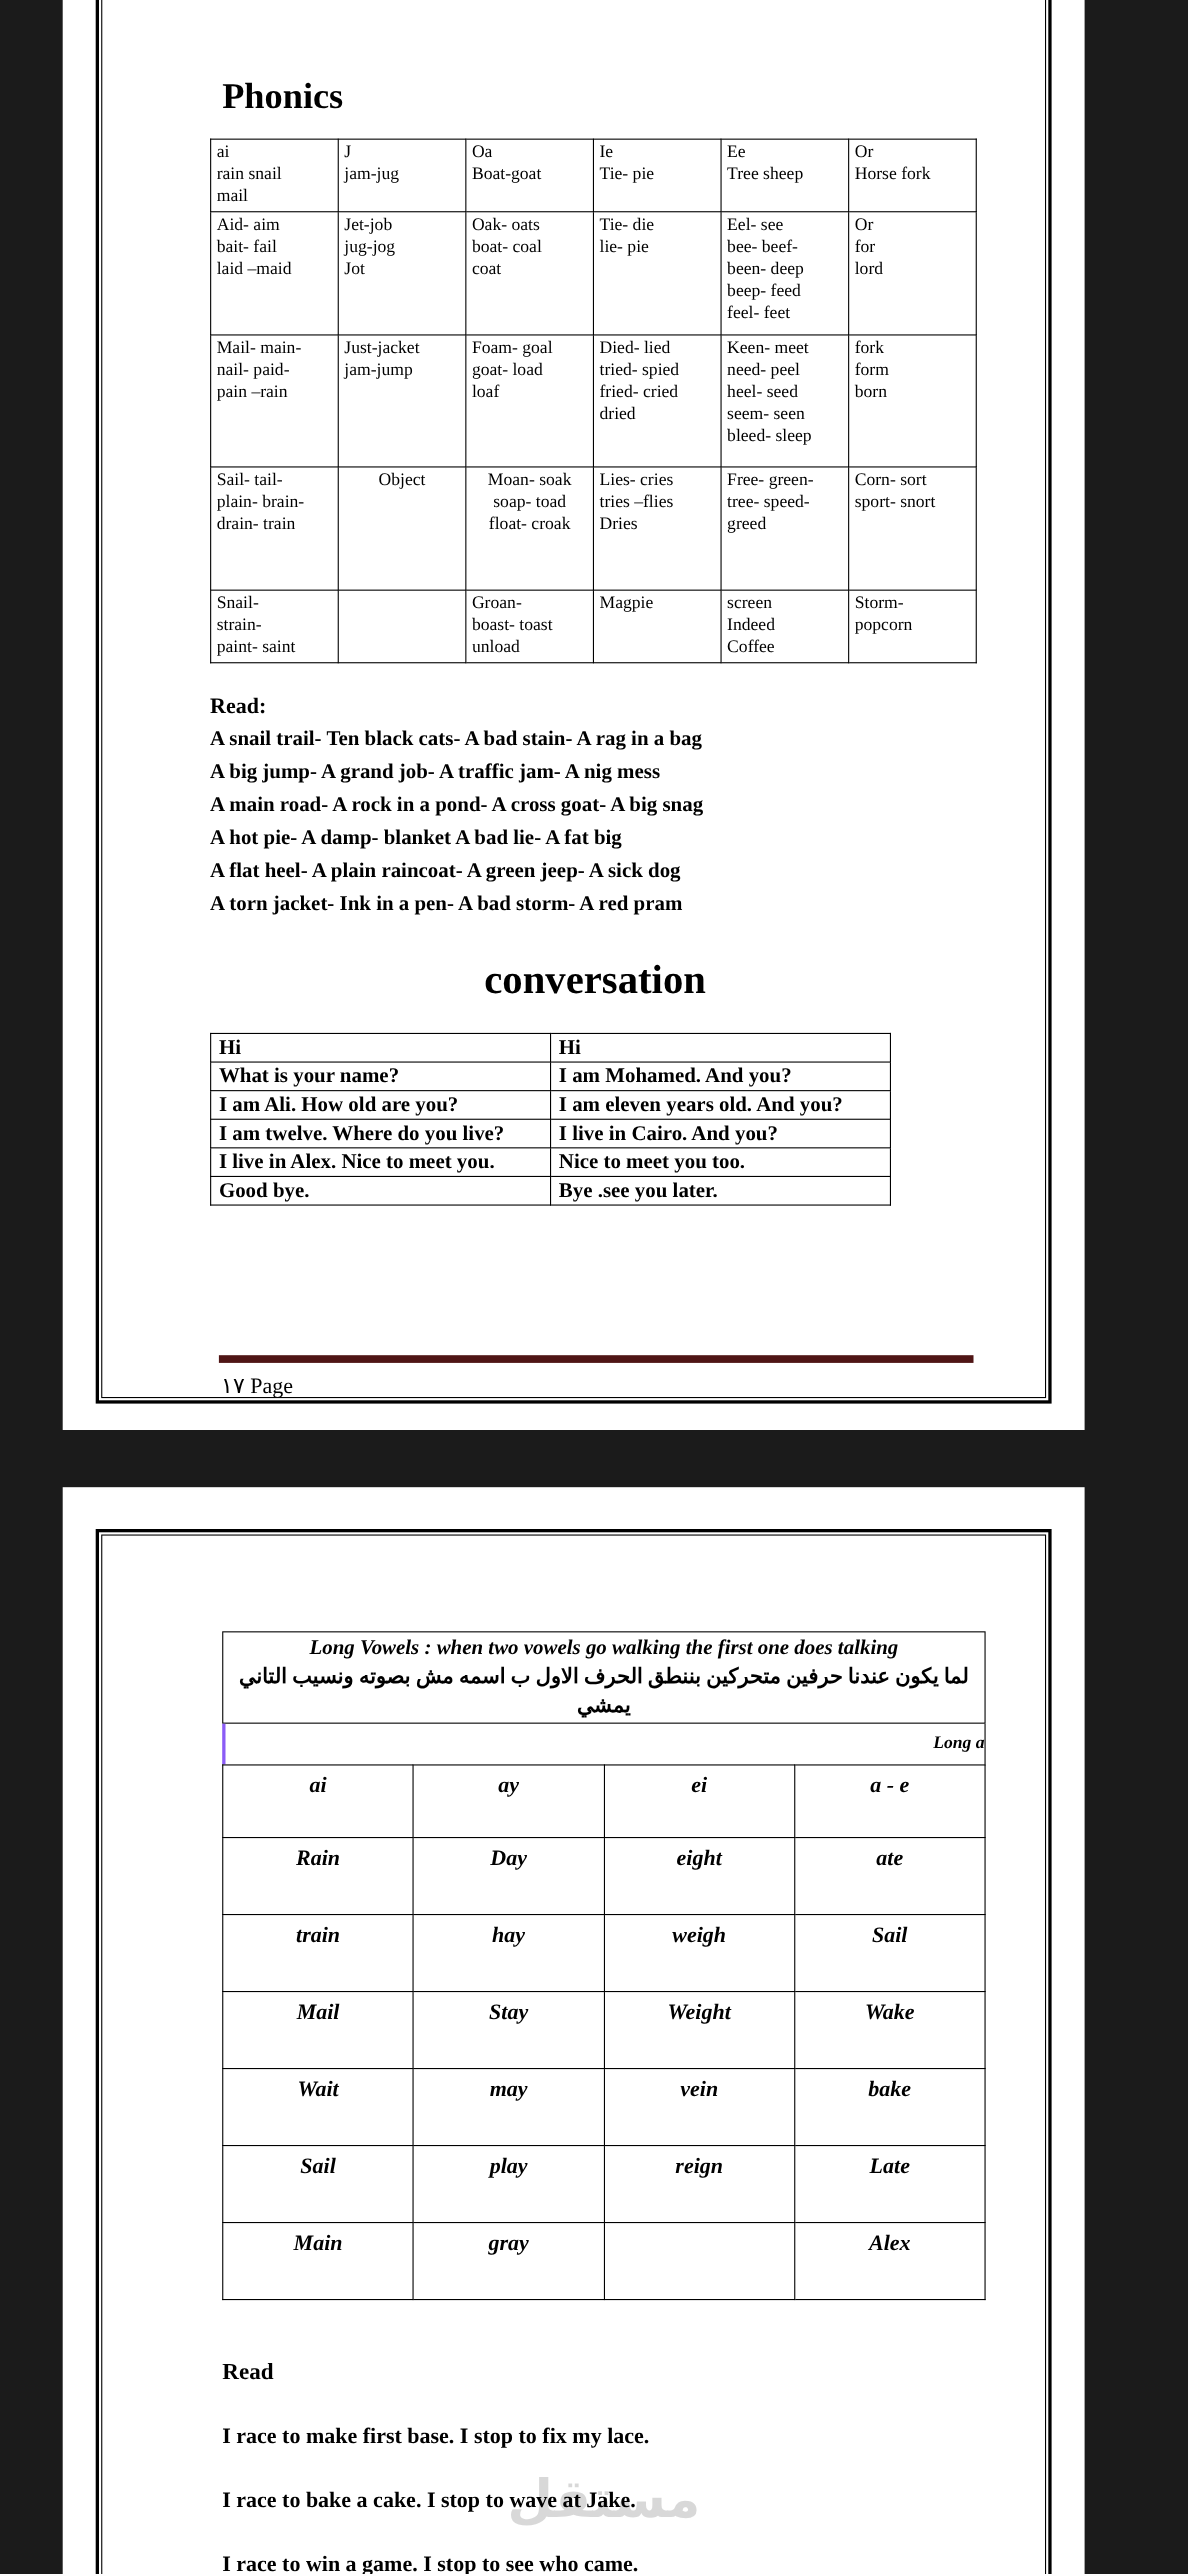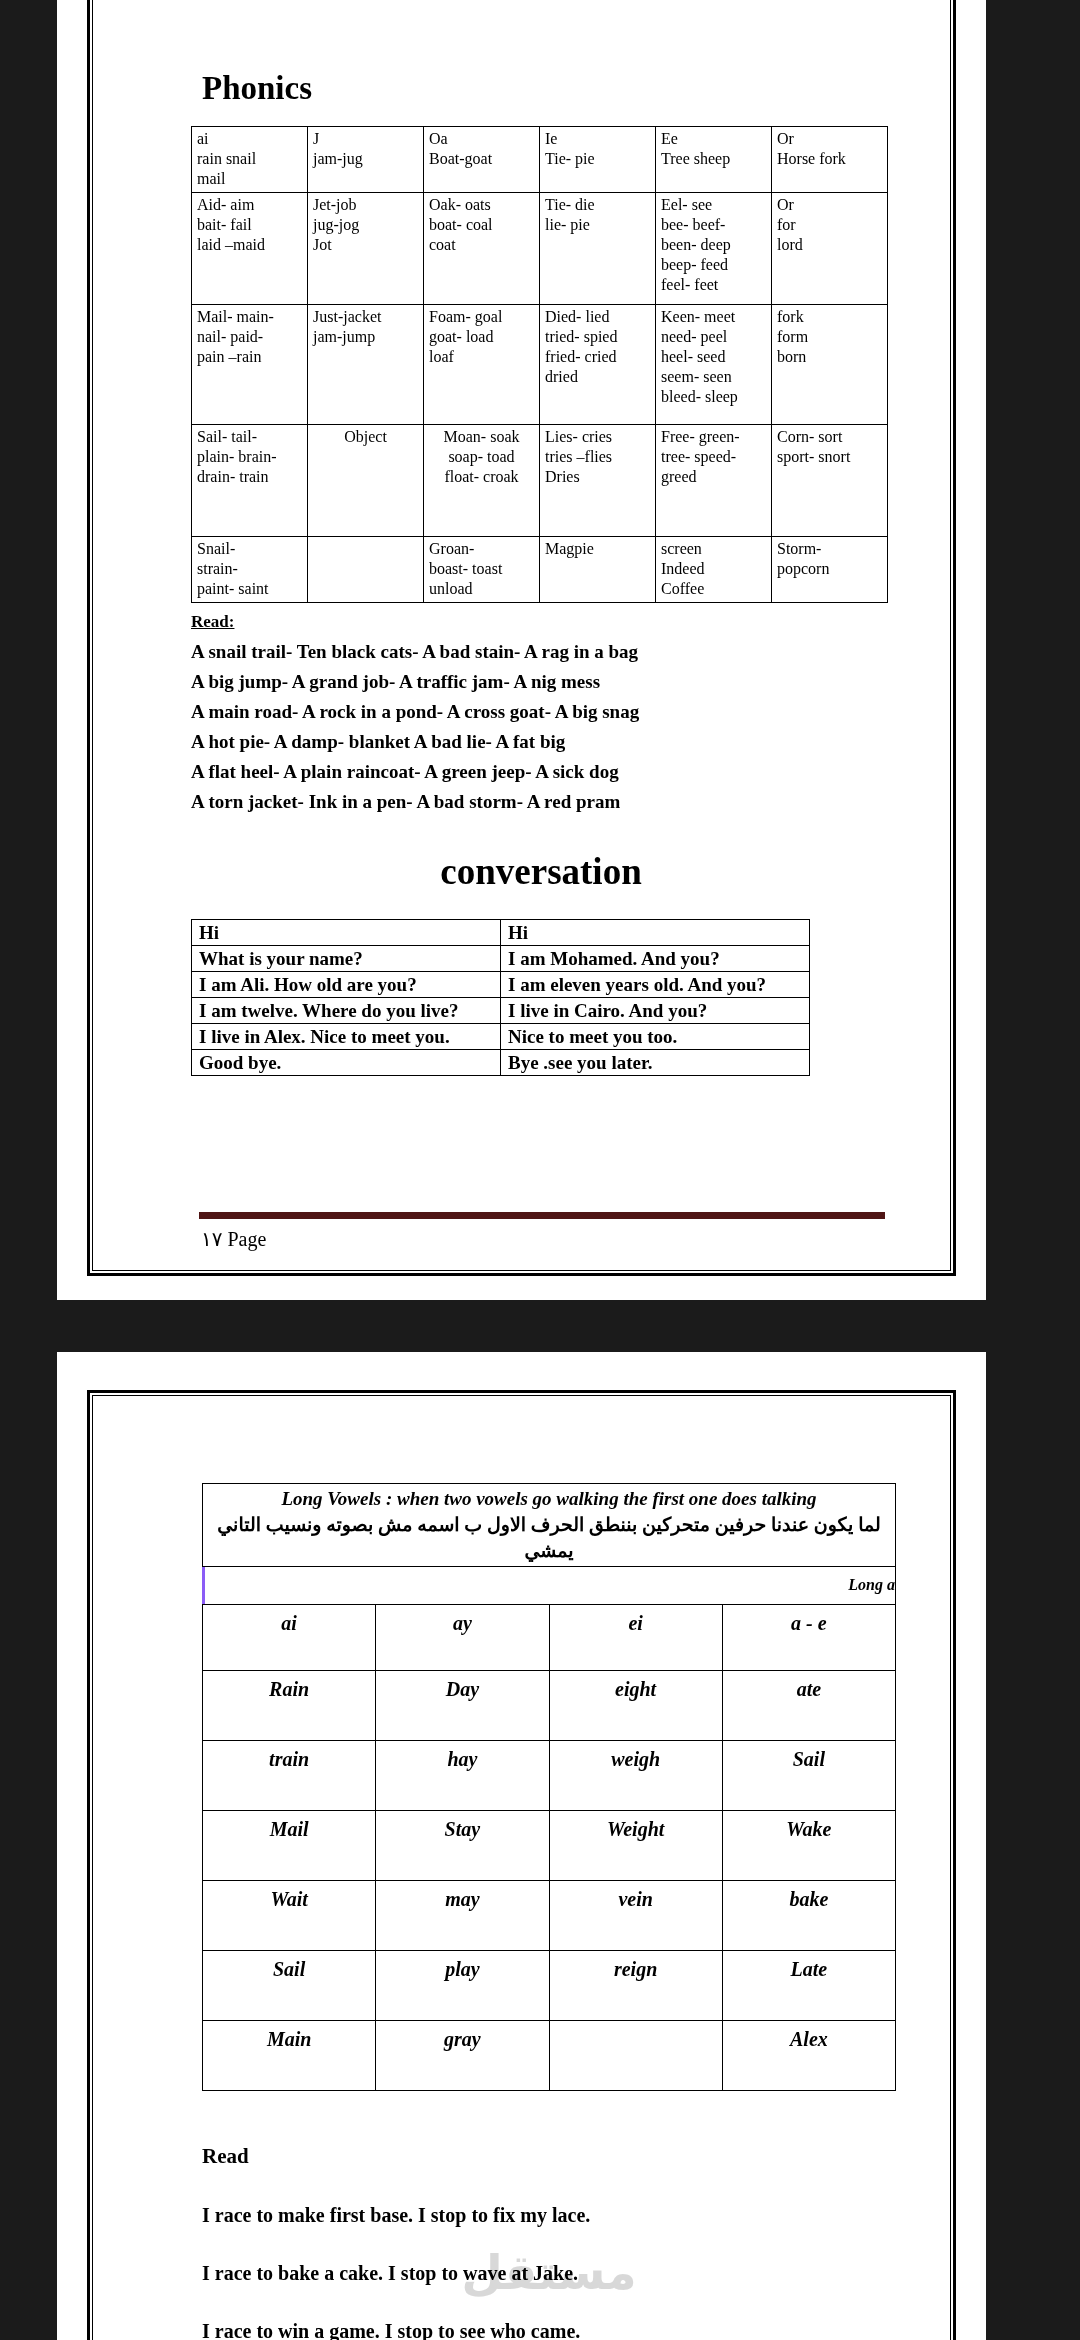--- a/index.html
+++ b/index.html
@@ -40,21 +40,21 @@
     line-height:20px;
     white-space:pre-line;
   }
   .phonics tr.r1 { height:66px; }
   .phonics tr.r2 { height:112px; }
   .phonics tr.r3 { height:120px; }
   .phonics tr.r4 { height:112px; }
   .phonics tr.r5 { height:66px; }
   .phonics td.center { text-align:center; }
 
-  .read-label { margin-top:4px; font-size:17px; font-weight:bold; line-height:30px;text-decoration:underline; }
+  .read-label { margin-top:24px; font-size:20px; font-weight:bold; line-height:30px; }
   .read-line  { font-size:19px; font-weight:bold; line-height:30px; }
 
   .conv-title { margin-top:32px; font-size:37px; font-weight:bold; line-height:46px;text-align:center; }
   table.conv { margin-top:24px; width:619px; }
   .conv td {
     border:1px solid #000;
     font-weight:bold;
     font-size:19px;
     padding:1px 7px;
     height:26px;

